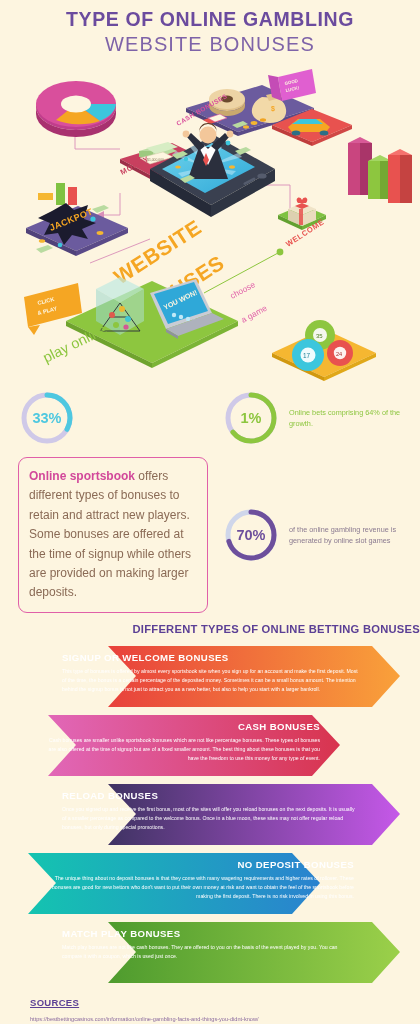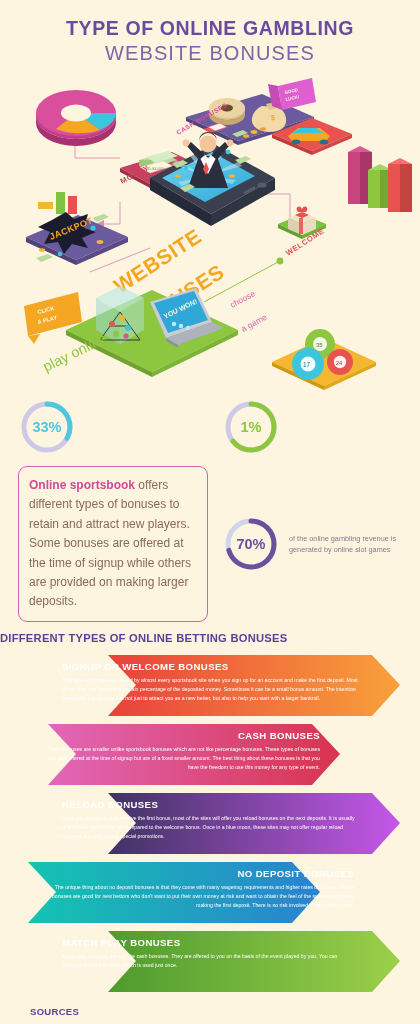--- a/index.html
+++ b/index.html
@@ -6,21 +6,21 @@
   html, body {
     width: 420px;
     height: 1024px;
     background: #fdf6e3;
     font-family: "Liberation Sans", sans-serif;
     overflow: hidden;
   }
   .page { position: relative; width: 420px; height: 1024px; background: #fdf5e0; }
 
   
-  .title-wrap { padding-top: 18px; text-align: center; }
+  .title-wrap { padding-top: 9px; text-align: center; }
   .title-main {
     font-size: 19.5px; font-weight: bold; letter-spacing: 0.6px;
     color: #6b4b9e; line-height: 1.12;
   }
   .title-sub {
     font-size: 20px; font-weight: normal; letter-spacing: 1.1px;
     color: #7e63a8; line-height: 1.25; margin-top: 1px;
   }
 
   
@@ -44,21 +44,21 @@
   .stat-text b { font-weight: bold; }
 
   .note-box {
     width: 190px; border: 1.6px solid #e05fa8; border-radius: 9px;
     padding: 9px 10px; font-size: 12px; line-height: 1.62; color: #8a6a55;
   }
   .note-box b { color: #d2489a; font-weight: bold; }
 
   
   .sec-head {
-    text-align: left; font-size: 11.2px; font-weight: bold;
+    text-align: right; font-size: 11.2px; font-weight: bold;
     letter-spacing: 0.25px; color: #5b3f95; margin: 10px 0 7px 0;
   }
 
   
   .banners { position: relative; width: 388px; }
   .banner { position: relative; width: 420px; height: 69px; }
   .banner svg { position: absolute; top: 0; left: 0; }
   .banner .content {
     position: absolute; top: 0; left: 0; width: 420px; height: 69px;
     padding: 10px 62px 0 62px; color: #fff;
@@ -68,21 +68,21 @@
     margin-bottom: 4px;
   }
   .banner p { font-size: 5.2px; line-height: 1.72; }
   .align-left  .content { text-align: left; }
   .align-right .content { text-align: right; }
 
   
   .sources { padding: 10px 0 0 30px; }
   .sources h4 {
     font-size: 9.5px; font-weight: bold; color: #5b3f95;
-    letter-spacing: 0.3px; margin-bottom: 6px;
+    letter-spacing: 0.3px; margin-bottom: 6px; text-decoration: underline;
   }
   .sources .u { font-size: 5.6px; line-height: 1.85; color: #8a6a9e; }
 </style>
 </head>
 <body>
 
 <div class="page">
 
   <div class="title-wrap">
     <div class="title-main">TYPE OF ONLINE GAMBLING</div>
@@ -338,20 +338,21 @@
         </div>
       </div>
       <div class="stat-cell right">
         <div class="donut">
           <svg width="58" height="58" viewBox="0 0 58 58">
             <circle cx="29" cy="29" r="23" fill="none" stroke="#cfc9e8" stroke-width="5"></circle>
             <circle cx="29" cy="29" r="23" fill="none" stroke="#8dc63f" stroke-width="5" stroke-linecap="round" stroke-dasharray="92.5 99.7"></circle>
           </svg>
           <div class="lbl" style="color:#8dc63f">1%</div>
         </div>
+        <div class="stat-text" style="color:#8dc63f">Online bets comprising 64% of the growth.</div>
       </div>
     </div>
 
     <div class="stat-row">
       <div class="stat-cell left">
         <div class="note-box">
           <b>Online sportsbook</b><span> offers different types of bonuses to retain and attract new players. Some bonuses are offered at the time of signup while others are provided on making larger deposits.</span>
         </div>
       </div>
       <div class="stat-cell right">

